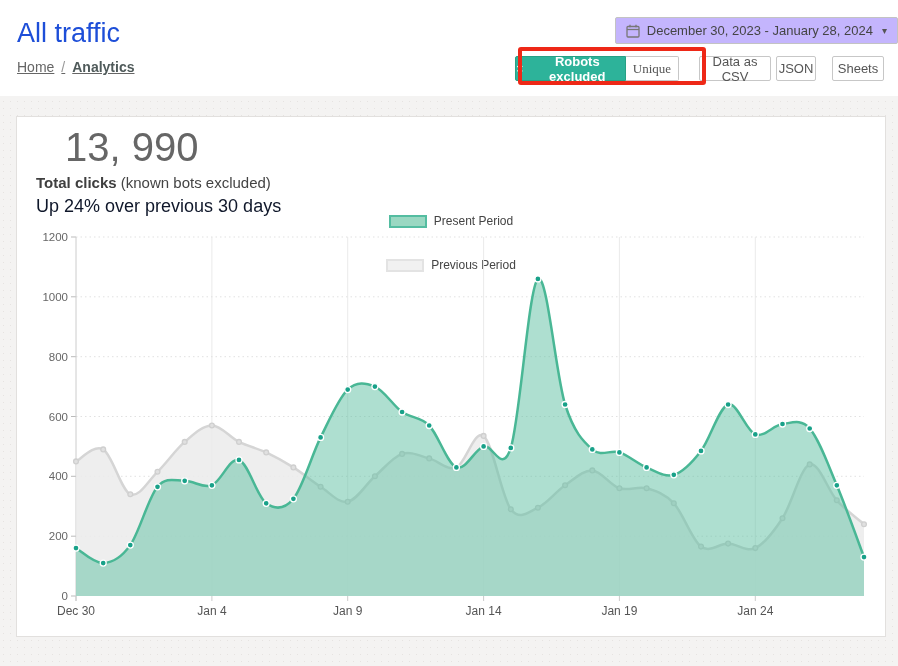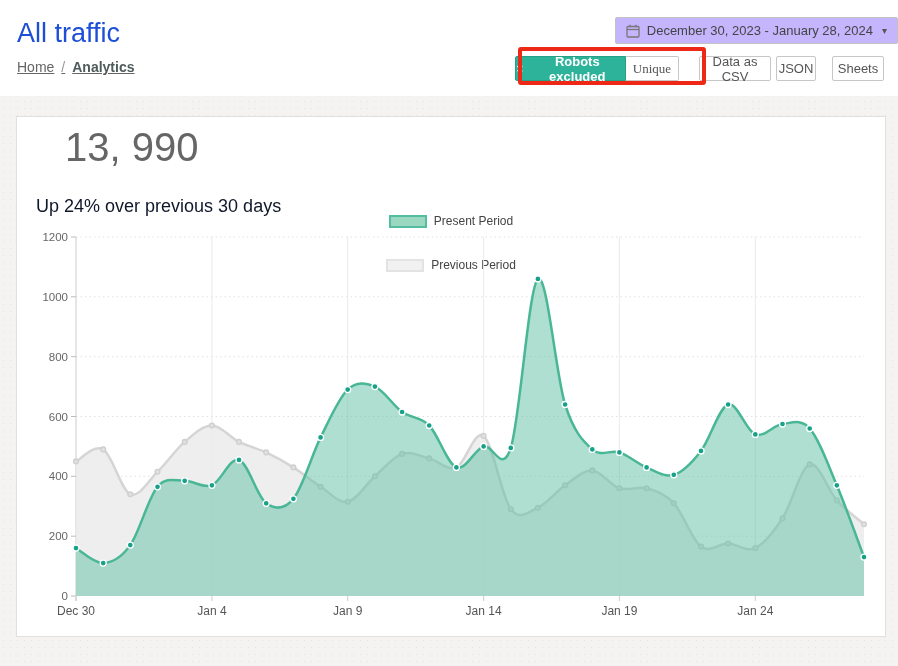--- a/index.html
+++ b/index.html
@@ -95,20 +95,23 @@
     <button class="btn btn-csv">Data as CSV</button>
     <button class="btn btn-json">JSON</button>
     <button class="btn btn-sheets">Sheets</button>
   </div>
 
   <div class="annotation-box"></div>
 </div>
 
 <div class="card">
   <div class="big-number">13, 990</div>
+  <div class="stat-label">
+    <b>Total clicks</b><span> (known bots excluded)</span>
+  </div>
   <div class="stat-sub">Up 24% over previous 30 days</div>
 
   <div class="legend">
     <div class="legend-item">
       <span class="sw sw-present"></span>
       <span>Present Period</span>
     </div>
     <div class="legend-item">
       <span class="sw sw-previous"></span>
       <span>Previous Period</span>

